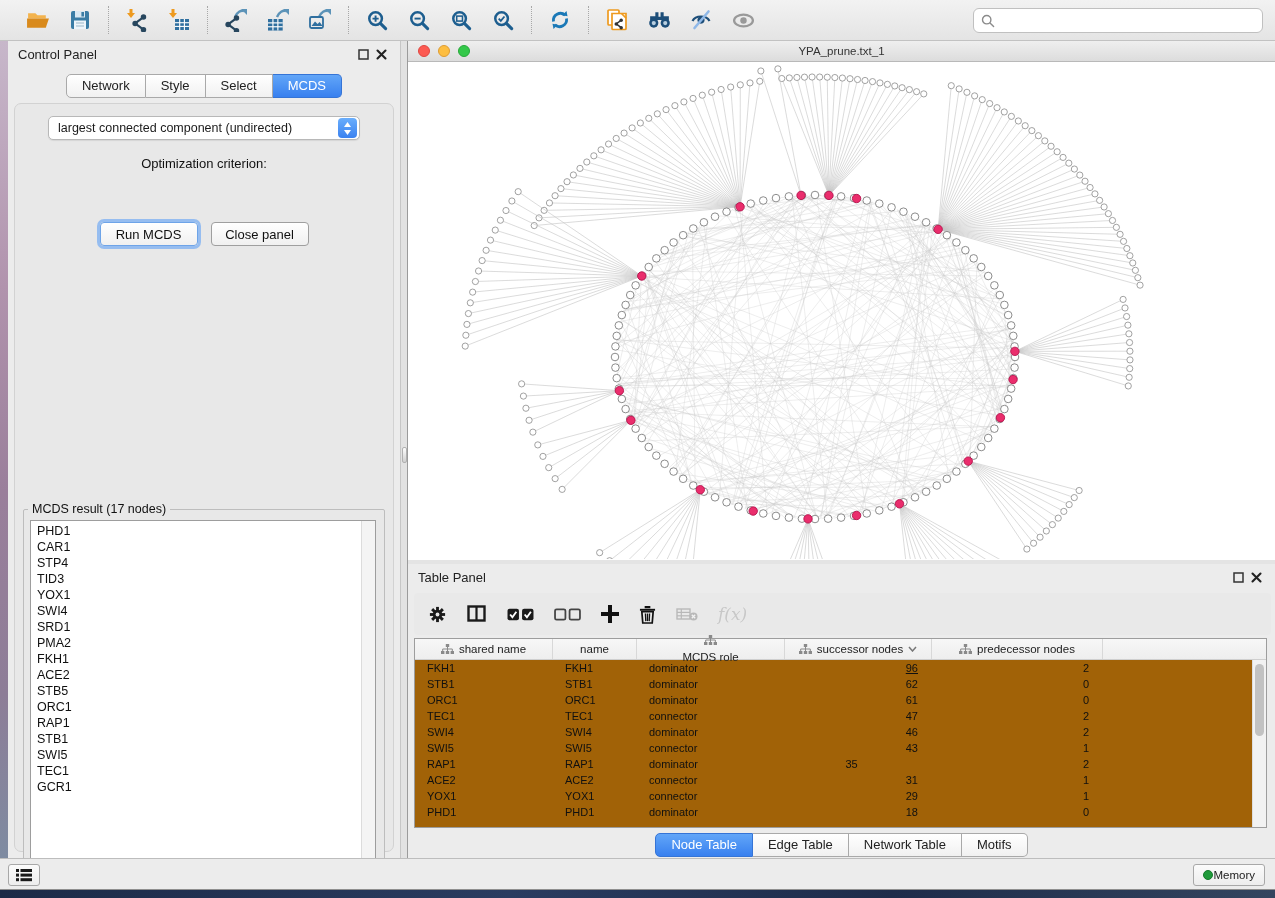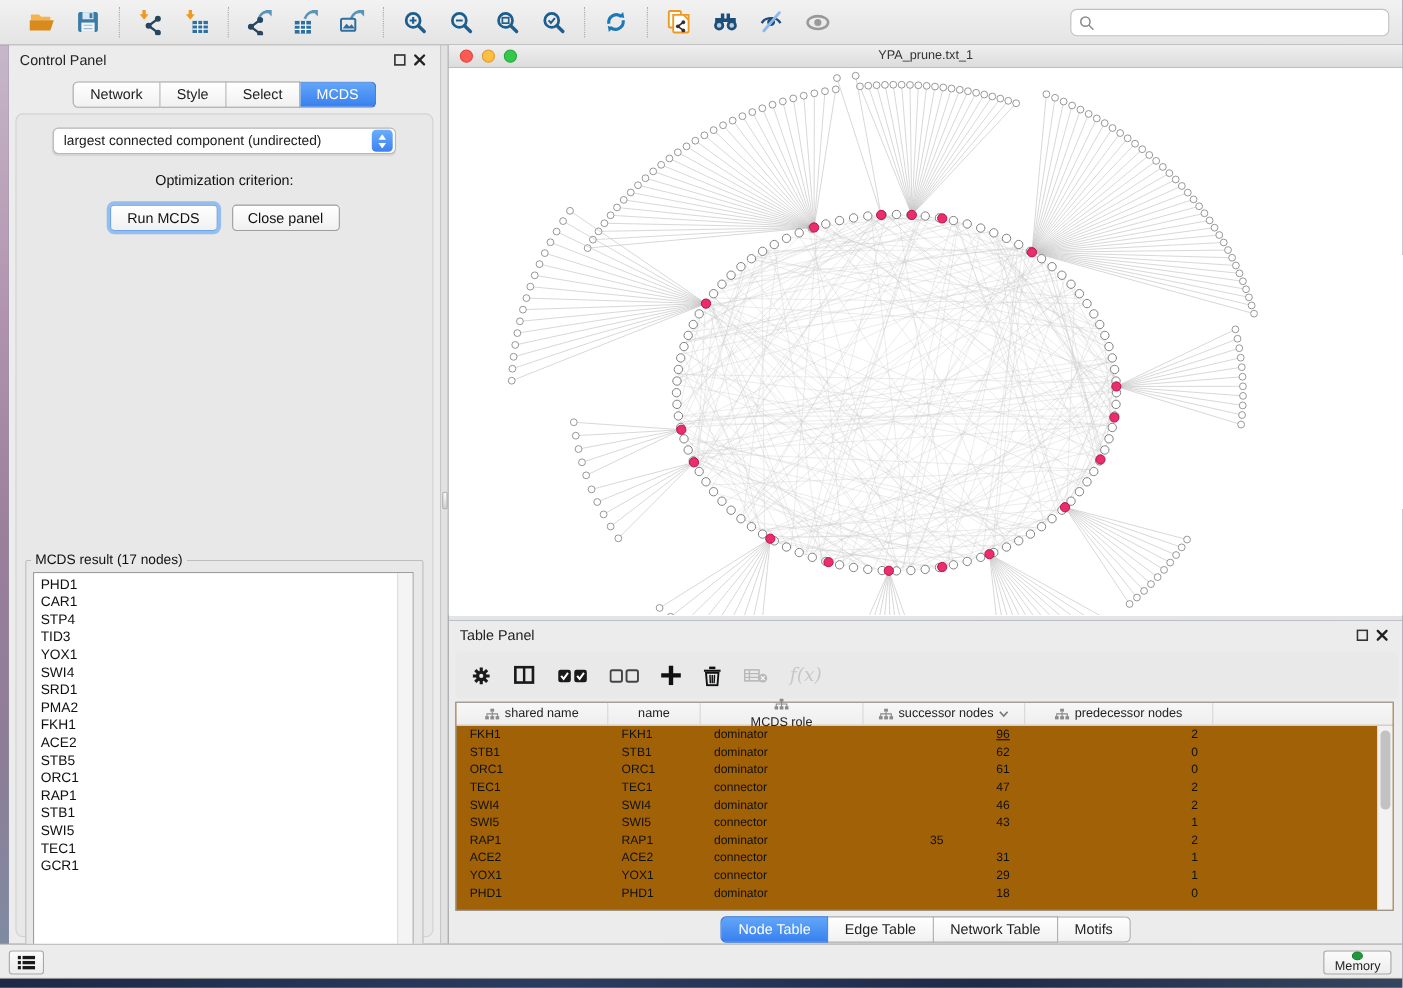--- a/index.html
+++ b/index.html
@@ -42,21 +42,21 @@
   #criterion-select { margin:12px auto 0; width:312px; height:24px; background:#fff;
     border:1px solid #b8b8b8; border-radius:5px; display:flex; align-items:center; cursor:pointer;
     box-shadow:0 1px 1px rgba(0,0,0,.08); }
   #criterion-select .sel-text { flex:1; padding:0 9px; font-size:12.5px; white-space:nowrap; }
   #criterion-select .sel-stepper { width:19px; height:20px; margin-right:2px; border-radius:4px;
     background:linear-gradient(180deg,#6aaefc,#3b82f0); display:flex; flex-direction:column;
     align-items:center; justify-content:center; gap:1px; }
   .btn-row { display:flex; justify-content:center; gap:13px; margin-top:15px; }
   .push-btn { min-width:98px; height:24px; background:linear-gradient(180deg,#ffffff,#f0f0f0);
     border:1px solid #9f9f9f; border-radius:4px; font-size:13px; color:#111; cursor:pointer;
-    font-family:"Liberation Sans",sans-serif; }
+    font-family:"Liberation Sans",sans-serif;margin-top:36px; }
   .push-btn.focused { box-shadow:0 0 0 3px rgba(106,166,245,.65); border-color:#6ea4e8; }
   #mcds-fieldset { position:absolute; left:8px; top:398px; width:362px; height:372px;
     border:1px solid #bdbdbd; border-radius:2px; background:#e8e8e8; }
   #mcds-fieldset legend { font-size:12.5px; padding:0 4px; margin-left:4px; color:#111; }
   #mcds-list { position:absolute; left:6px; top:4px; width:346px; height:348px; background:#fff;
     border:1px solid #9d9d9d; overflow:hidden; }
   #mcds-list .list-inner { position:absolute; left:0; top:0; right:14px; bottom:0; padding:2px 0 0 6px; }
   .mcds-item { font-size:12.5px; line-height:16px; color:#101010; cursor:default; }
   #mcds-scrollbar { position:absolute; right:0; top:0; width:14px; height:100%;
     background:#f4f4f4; border-left:1px solid #dcdcdc; }
@@ -100,21 +100,21 @@
     background:#c2c2c2; border-radius:5px; }
   #tp-tabs { position:absolute; left:0; right:0; top:269px; display:flex; justify-content:center; }
   
   #status-bar { position:absolute; left:0; top:858px; width:1275px; height:32px; background:#ececec;
     border-top:1px solid #bdbdbd; border-bottom:1px solid #8f8f8f; }
   #list-button { position:absolute; left:8px; top:5px; width:32px; height:22px;
     background:linear-gradient(180deg,#fbfbfb,#ededed); border:1px solid #a8a8a8; border-radius:3px;
     display:flex; align-items:center; justify-content:center; cursor:pointer; }
   #memory-button { position:absolute; right:10px; top:5px; height:22px; padding:0 9px;
     background:linear-gradient(180deg,#fbfbfb,#ededed); border:1px solid #a8a8a8; border-radius:3px;
-    display:flex; align-items:center; gap:0; font-size:11.5px; color:#222; cursor:pointer;flex-direction:column; }
+    display:flex; align-items:center; gap:0; font-size:11.5px; color:#222; cursor:pointer; }
   #memory-dot { width:10px; height:10px; border-radius:50%; background:#1f9a3a; border:1px solid #157a2b; }
   
   .chord { stroke:#c9c9c9; stroke-width:.6; opacity:.55; }
   .fanline { stroke:#c3c3c3; stroke-width:.7; opacity:.85; }
   .ringnode { fill:#ffffff; stroke:#7f7f7f; stroke-width:.9; }
   .leaf { fill:#ffffff; stroke:#8a8a8a; stroke-width:.8; }
   .pinknode { fill:#ea2d6c; stroke:#b5124d; stroke-width:.9; }
 </style>
 </head>
 <body>

